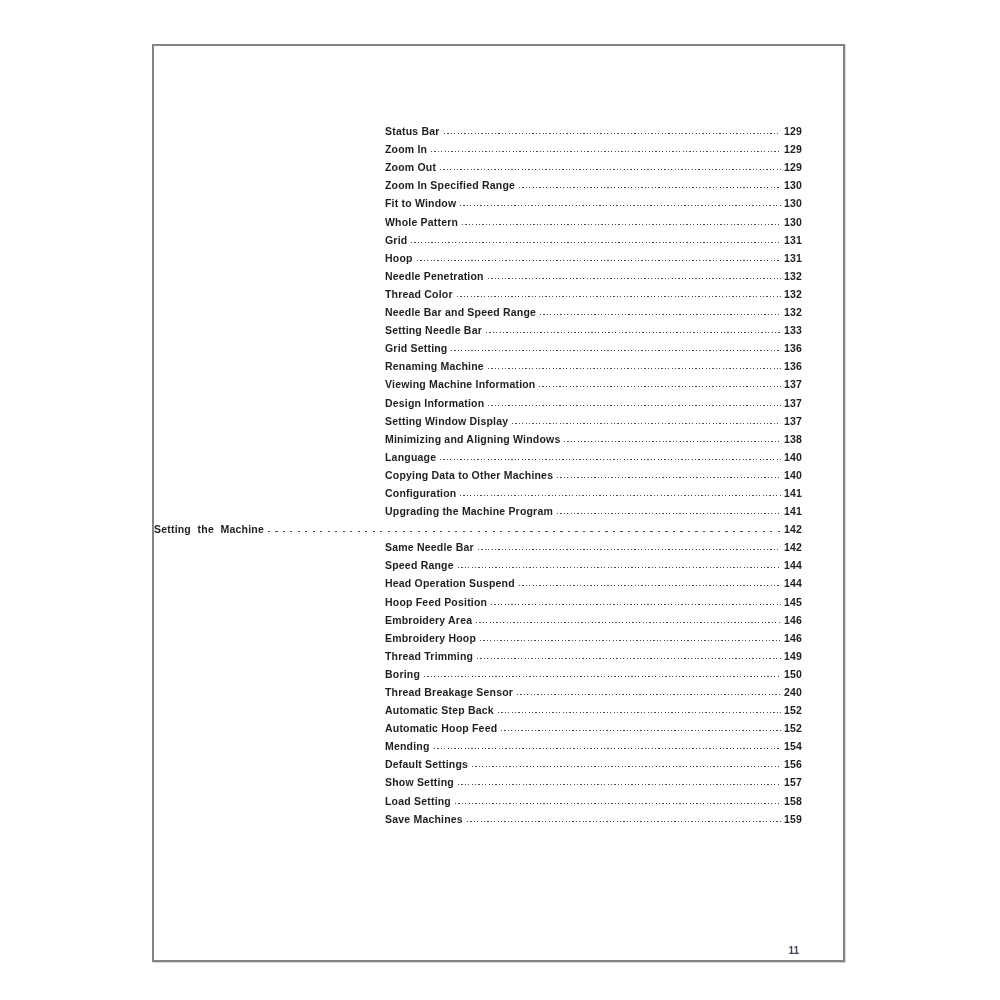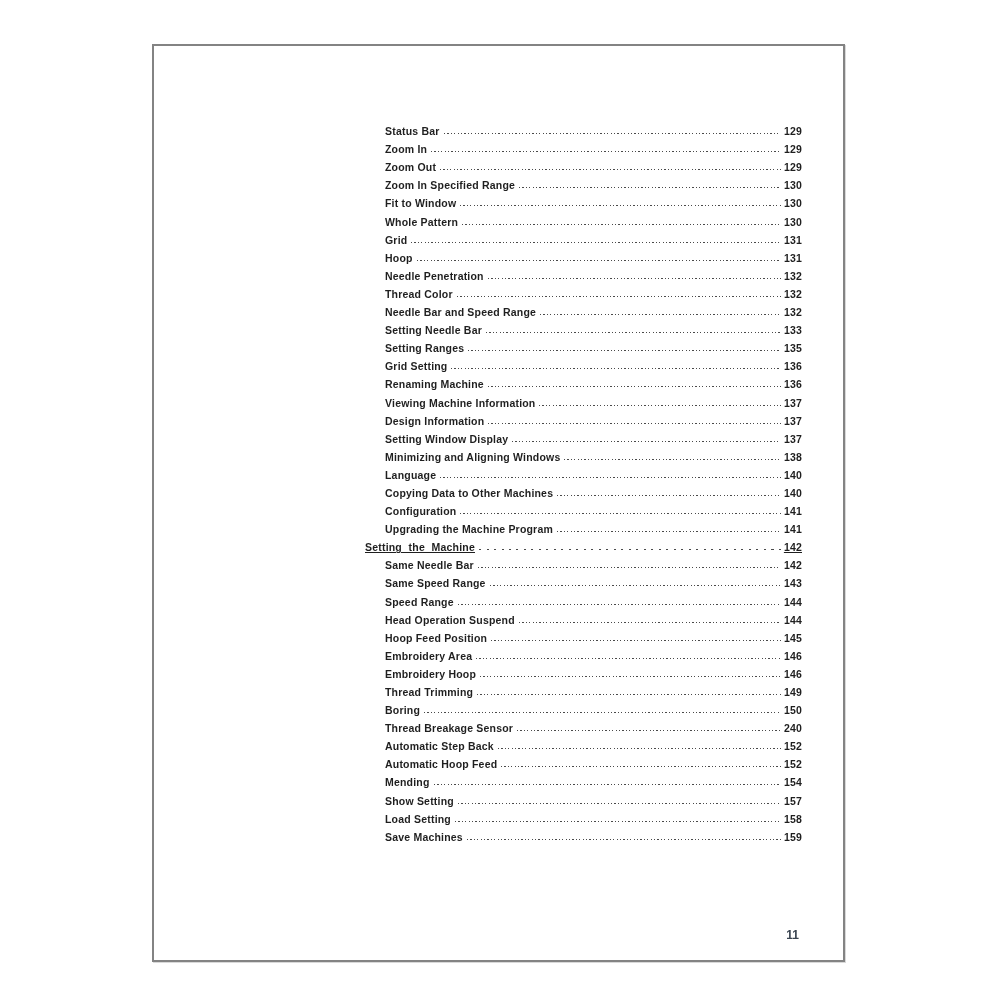--- a/index.html
+++ b/index.html
@@ -31,21 +31,21 @@
     display: flex;
     align-items: flex-end;
     height: 18.1px;
     padding-right: 41px;
     color: #1f1f1f;
     font-size: 10.5px;
     font-weight: 600;
     letter-spacing: 0.2px;
   }
   .toc-row.level2 { padding-left: 231px; }
-  .toc-row.level1 { padding-left: 211px; word-spacing: 3.5px; text-decoration: underline; }
+  .toc-row.level1 { word-spacing: 3.5px; }
   .toc-label, .toc-page {
     white-space: nowrap;
     line-height: 13px;
   }
   .leader {
     flex: 1;
     height: 1px;
     align-self: flex-end;
     margin: 0 3px 4px 4px;
     background-image: repeating-linear-gradient(to right, #4a4a4a 0 1.2px, transparent 1.2px 3.4px);
@@ -59,23 +59,23 @@
     bottom: 6px;
     left: 0;
     width: 100%;
     text-align: center;
     font-size: 8.5px;
     color: #566270;
     letter-spacing: 0.3px;
   }
   .footer-page {
     position: absolute;
-    bottom: 18px;
+    bottom: 4px;
     right: 44px;
-    font-size: 12px;
+    font-size: 10px;
     font-weight: 600;
     color: #3a4450;
   }
 </style>
 </head>
 <body>
 
 <div class="sheet">
 
   <div class="toc">
@@ -133,25 +133,20 @@
     <span class="toc-label">Needle Bar and Speed Range</span>
     <span class="leader"></span>
     <span class="toc-page">132</span>
   </div>
       <div class="toc-row level2">
     <span class="toc-label">Setting Needle Bar</span>
     <span class="leader"></span>
     <span class="toc-page">133</span>
   </div>
       <div class="toc-row level2">
-    <span class="toc-label">Setting Ranges</span>
-    <span class="leader"></span>
-    <span class="toc-page">135</span>
-  </div>
-      <div class="toc-row level2">
     <span class="toc-label">Grid Setting</span>
     <span class="leader"></span>
     <span class="toc-page">136</span>
   </div>
       <div class="toc-row level2">
     <span class="toc-label">Renaming Machine</span>
     <span class="leader"></span>
     <span class="toc-page">136</span>
   </div>
       <div class="toc-row level2">
@@ -198,25 +193,20 @@
     <span class="toc-label">Setting the Machine</span>
     <span class="leader"></span>
     <span class="toc-page">142</span>
   </div>
       <div class="toc-row level2">
     <span class="toc-label">Same Needle Bar</span>
     <span class="leader"></span>
     <span class="toc-page">142</span>
   </div>
       <div class="toc-row level2">
-    <span class="toc-label">Same Speed Range</span>
-    <span class="leader"></span>
-    <span class="toc-page">143</span>
-  </div>
-      <div class="toc-row level2">
     <span class="toc-label">Speed Range</span>
     <span class="leader"></span>
     <span class="toc-page">144</span>
   </div>
       <div class="toc-row level2">
     <span class="toc-label">Head Operation Suspend</span>
     <span class="leader"></span>
     <span class="toc-page">144</span>
   </div>
       <div class="toc-row level2">
@@ -258,20 +248,25 @@
     <span class="toc-label">Automatic Hoop Feed</span>
     <span class="leader"></span>
     <span class="toc-page">152</span>
   </div>
       <div class="toc-row level2">
     <span class="toc-label">Mending</span>
     <span class="leader"></span>
     <span class="toc-page">154</span>
   </div>
       <div class="toc-row level2">
+    <span class="toc-label">Default Settings</span>
+    <span class="leader"></span>
+    <span class="toc-page">156</span>
+  </div>
+      <div class="toc-row level2">
     <span class="toc-label">Show Setting</span>
     <span class="leader"></span>
     <span class="toc-page">157</span>
   </div>
       <div class="toc-row level2">
     <span class="toc-label">Load Setting</span>
     <span class="leader"></span>
     <span class="toc-page">158</span>
   </div>
       <div class="toc-row level2">

